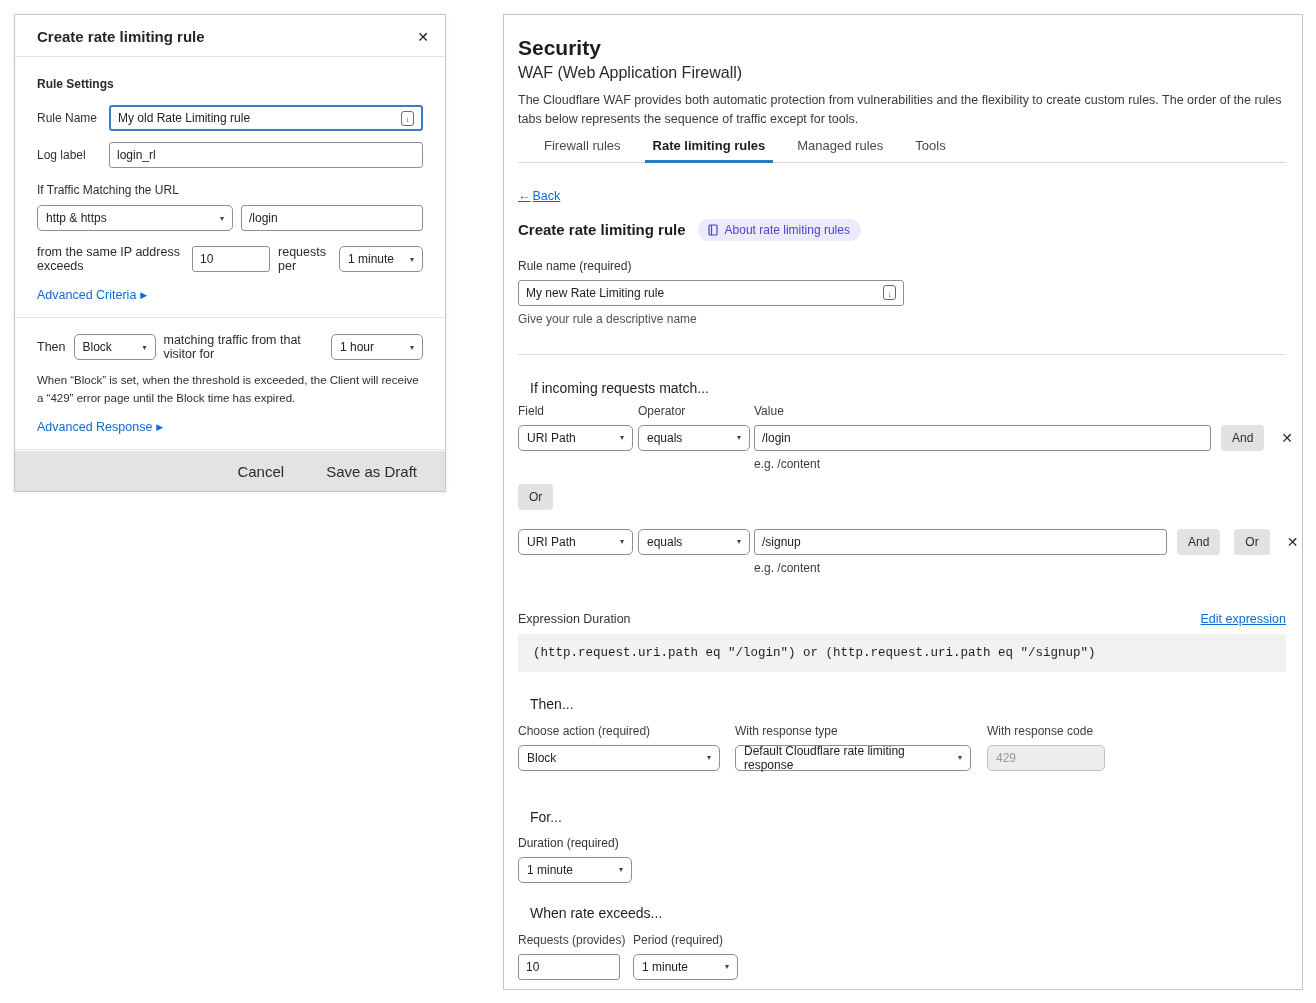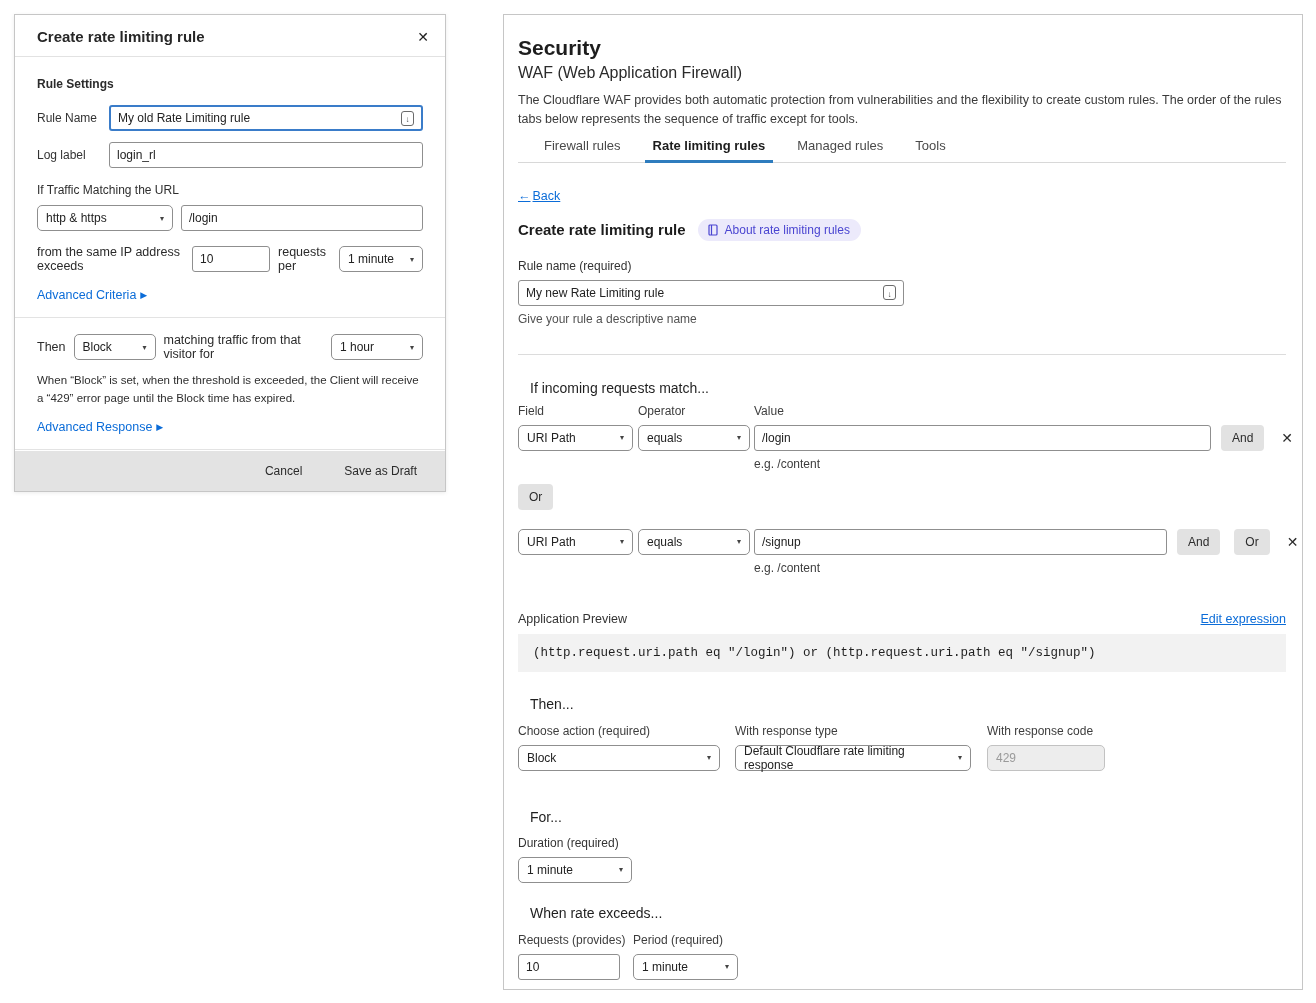--- a/index.html
+++ b/index.html
@@ -33,21 +33,21 @@
   .inline-row { display: flex; align-items: center; gap: 8px; font-size: 12.5px; }
   .dlg-link { color: #0b6cd8; font-size: 12.5px; margin-top: 15px; display: inline-flex;
     align-items: center; gap: 4px; cursor: pointer; }
   .dlg-link .arrow { font-size: 9px; }
   .dlg-divider { border: 0; border-top: 1px solid #e3e3e3; margin: 15px -22px; }
   .note { font-size: 11.5px; color: #2e2e2e; line-height: 1.55; margin-top: 11px; }
   .dlg-footer { position: absolute; left: 0; right: 0; bottom: 0; height: 40px;
     background: #e3e3e3; display: flex; align-items: center; justify-content: flex-end;
     gap: 42px; padding-right: 28px; }
   .footer-btn { background: none; border: 0; font-family: "Liberation Sans", sans-serif;
-    font-size: 12px; color: #2b2b2b; cursor: pointer; }
+    font-size: 15px; color: #2b2b2b; cursor: pointer; }
 
   
   .panel { position: absolute; left: 503px; top: 14px; width: 800px; height: 976px;
     background: #fff; border: 1px solid #c6c6c6; }
   .panel-inner { padding: 14px 16px 0 14px; }
   .page-title { font-size: 21px; font-weight: 700; color: #1d1d1d; margin: 7px 0 4px; }
   .page-subtitle { font-size: 16px; font-weight: 400; color: #2b2b2b; margin-bottom: 9px; }
   .page-desc { font-size: 12.5px; color: #3a3a3a; line-height: 1.55; }
   .tabs { display: flex; gap: 28px; margin-top: 4px; padding-left: 24px;
     border-bottom: 1px solid #d8d8d8; }
@@ -123,21 +123,21 @@
     <div class="field-row">
       <span class="flabel">Log label</span>
       <div class="inputbox">
         <input value="login_rl" style="">
       </div>
     </div>
 
     <div class="mini-heading">If Traffic Matching the URL</div>
 
     <div class="inline-row">
-      <div class="select" style="width:136px">
+      <div class="select" style="width:196px">
         <span>http &amp; https</span>
         <span class="caret">▾</span>
       </div>
       <div class="inputbox">
         <input value="/login" style="">
       </div>
     </div>
 
     <div class="inline-row" style="margin-top:14px">
       <span>from the same IP address exceeds</span>
@@ -273,21 +273,21 @@
       <div class="inputbox val-input w413">
         <input value="/signup" style="">
       </div>
       <button class="gbtn row-and">And</button>
       <button class="gbtn row-or">Or</button>
       <span class="x-icon">✕</span>
     </div>
     <div class="hint">e.g. /content</div>
 
     <div class="expr-head">
-      <span>Application Preview</span>
+      <span>Expression Duration</span>
       <span class="blue-link">Edit expression</span>
     </div>
     <div class="expr-block">(http.request.uri.path eq "/login") or (http.request.uri.path eq "/signup")</div>
 
     <div class="then-block">
       <div class="sec-heading">Then...</div>
       <div class="act-labels">
         <span class="al-1">Choose action (required)</span>
         <span class="al-2">With response type</span>
         <span>With response code</span>

